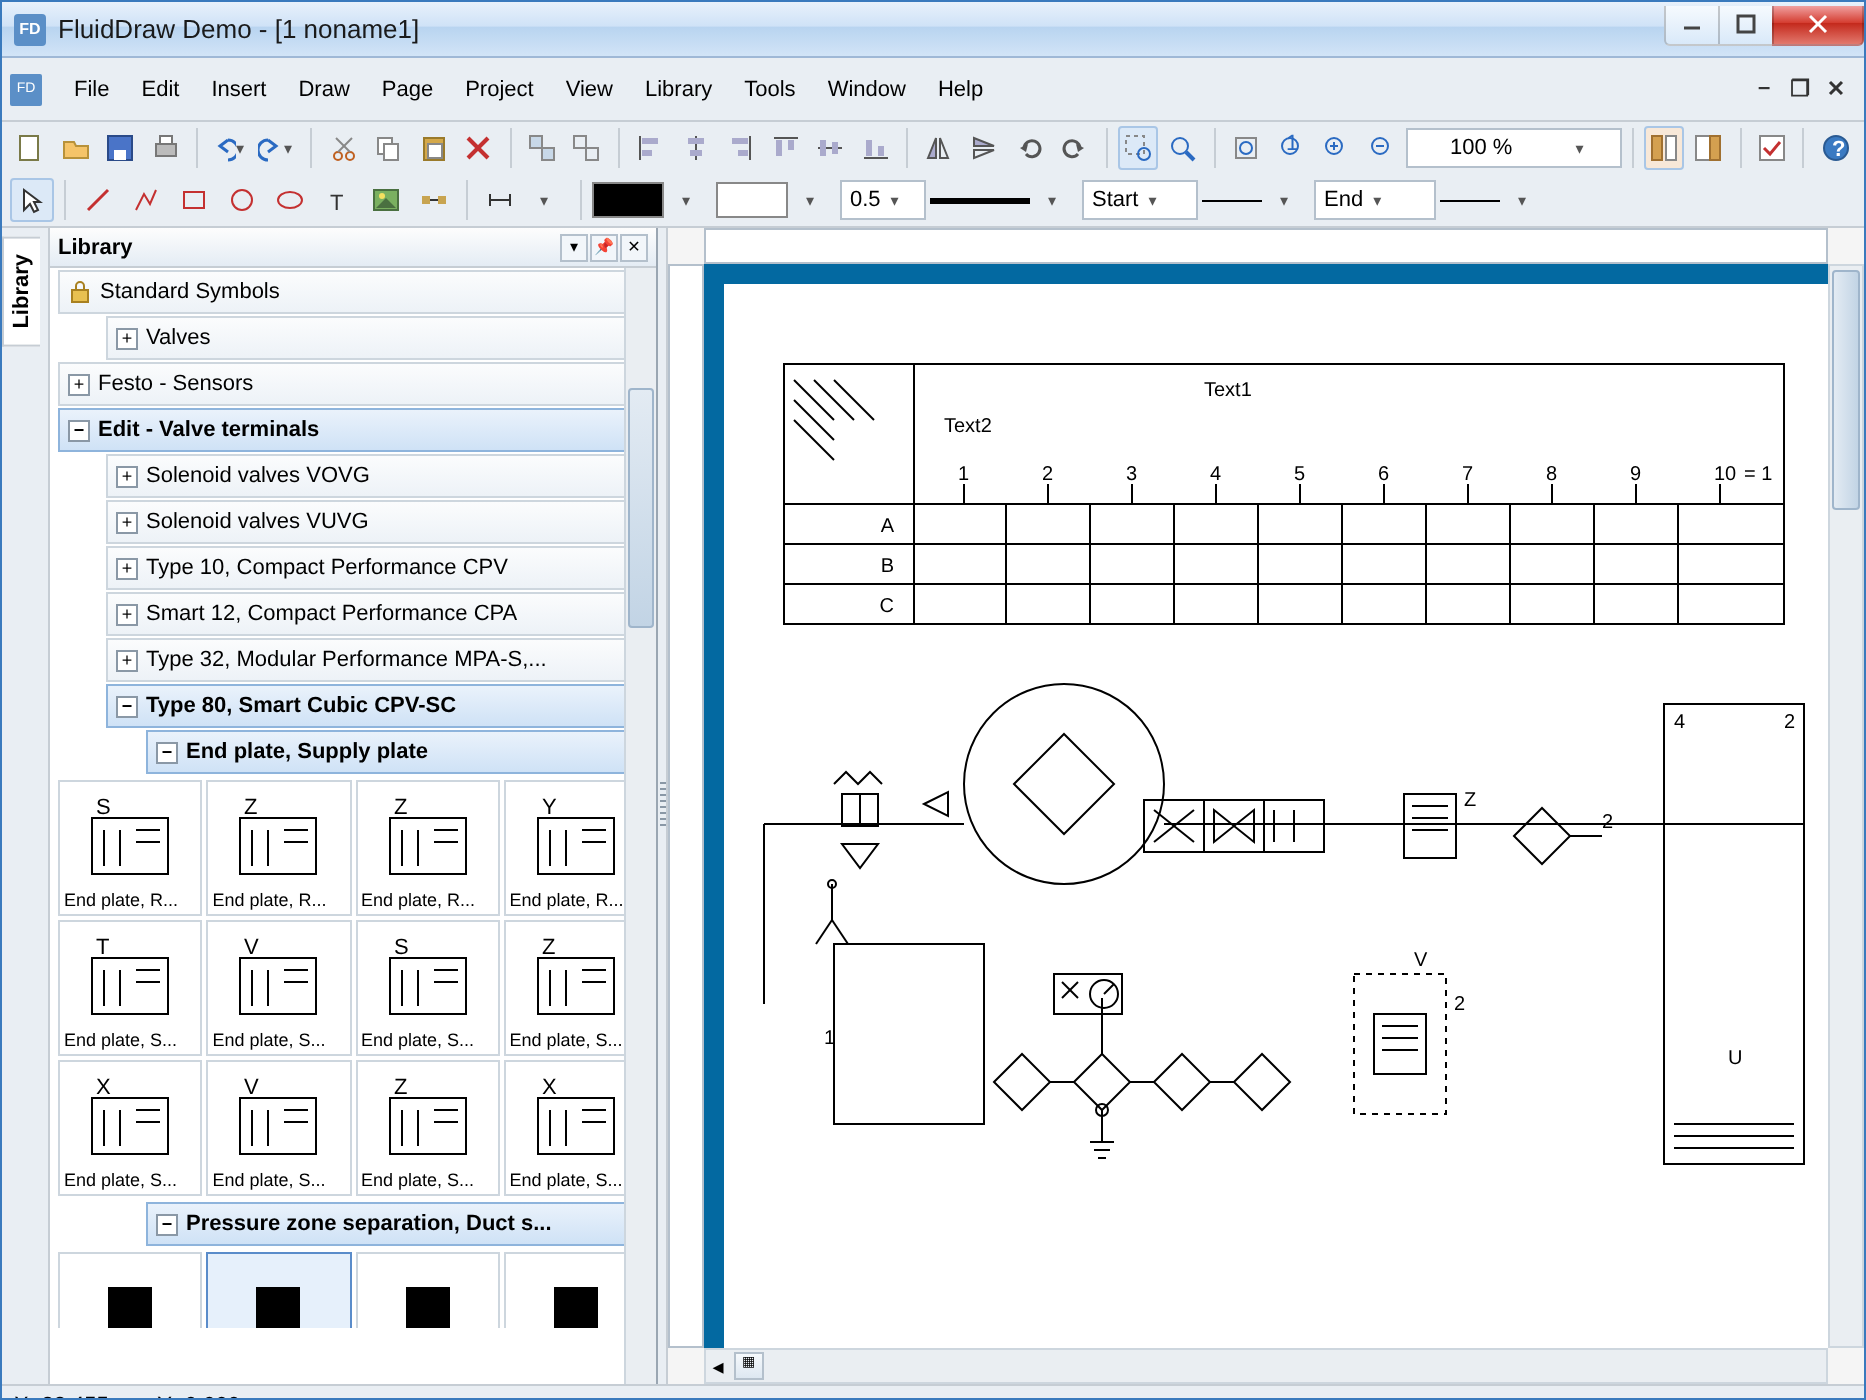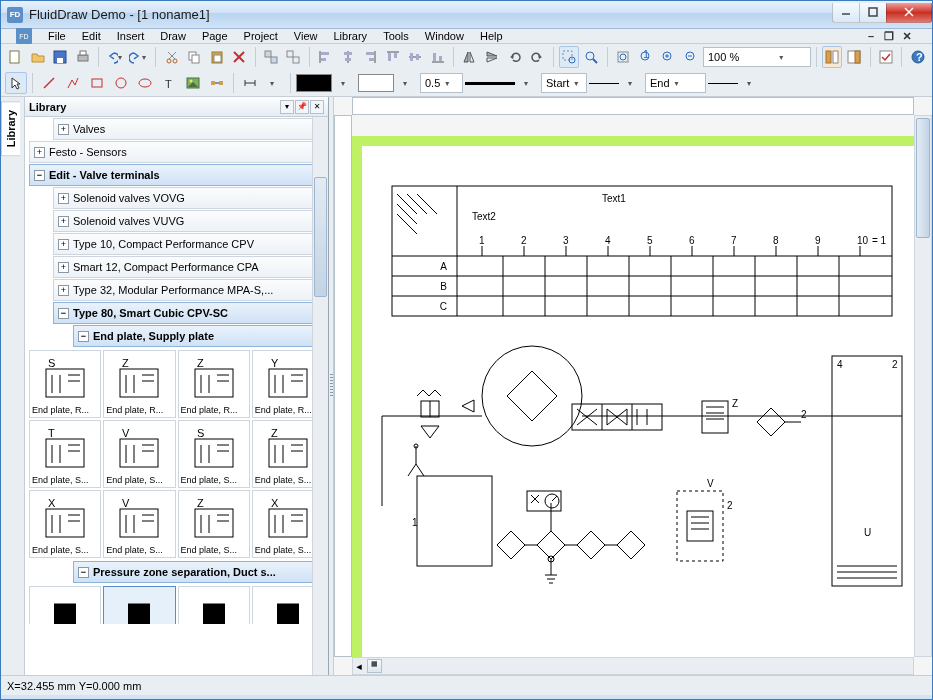--- a/index.html
+++ b/index.html
@@ -10,36 +10,36 @@
 .titlebar .appicon{width:16px;height:16px;background:#5b8fc7;display:inline-flex;align-items:center;justify-content:center;color:#fff;font-size:8px;font-weight:bold;border-radius:2px;margin-right:6px;}
 .titlebar .title{flex:1;color:#1a1a1a;font-size:13px;}
 .winbtns{display:flex;height:20px;margin-top:-4px;}
 .winbtn{width:28px;height:20px;display:flex;align-items:center;justify-content:center;border:1px solid rgba(0,0,0,.2);border-top:none;margin-left:-1px;background:linear-gradient(#f6fafe,#d9e9f9);}
 .winbtn.min{border-bottom-left-radius:3px;}
 .winbtn.close{width:46px;background:linear-gradient(#f0a0a0,#d43b2e 45%,#c42a1d 46%,#e2786d);border-bottom-right-radius:3px;color:#fff;}
 .winbtn svg{stroke:#444;stroke-width:1.5;fill:none;}
 .winbtn.close svg{stroke:#fff;}
 
 
-.menubar{height:15px;background:#e9eef3;display:flex;align-items:center;padding:0 15px;border-bottom:1px solid #c6cdd4;}
+.menubar{height:32px;background:#e9eef3;display:flex;align-items:center;padding:0 4px;border-bottom:1px solid #c6cdd4;}
 .menubar .micon{width:16px;height:16px;background:#5b8fc7;margin-right:8px;display:flex;align-items:center;justify-content:center;color:#fff;font-size:7px;border-radius:1px;}
 .menubar .mitem{padding:2px 8px;cursor:default;}
 .menubar .spacer{flex:1;}
 .menubar .mdi{display:flex;gap:6px;margin-right:4px;}
 .menubar .mdi span{width:12px;text-align:center;font-family:Arial;font-weight:bold;color:#333;cursor:default;}
 
 
 .toolbars{background:#e9eef3;border-bottom:1px solid #c6cdd4;}
 .tbrow{display:flex;align-items:center;height:26px;padding:0 4px;gap:2px;}
 .tbtn{width:22px;height:22px;display:flex;align-items:center;justify-content:center;border:1px solid transparent;border-radius:2px;cursor:default;}
 .tsep{width:1px;height:20px;background:#c6cdd4;margin:0 3px;}
 .tdrop{display:flex;align-items:center;}
 .tdrop .arr{width:8px;font-size:8px;color:#555;}
 .zoombox{width:115px;height:20px;border:1px solid #b4c0cc;background:#fff;padding:1px 4px;display:flex;align-items:center;}
-.zoombox span{flex:1;}
+.zoombox span{flex:1;margin-left:17px;}
 .combo{height:20px;border:1px solid #b4c0cc;background:#fff;display:flex;align-items:center;padding:0 2px 0 4px;}
 .combo .arr,.zoombox .arr{width:14px;text-align:center;font-size:8px;color:#555;}
 .swatch{width:36px;height:18px;border:1px solid #888;}
 .linesw{width:50px;height:18px;display:flex;align-items:center;}
 .linesw .ln{flex:1;height:3px;background:#000;}
 
 
 .workspace{display:flex;height:578px;}
 .tabstrip{width:24px;background:#e9eef3;border-right:1px solid #c6cdd4;padding-top:4px;}
 .vtab{writing-mode:vertical-rl;transform:rotate(180deg);padding:8px 3px;border:1px solid #c6cdd4;border-left:none;background:#fff;font-weight:bold;}
@@ -65,21 +65,21 @@
 .thumb .lbl{font-size:9px;white-space:nowrap;overflow:hidden;text-overflow:ellipsis;width:100%;text-align:left;}
 .libscroll{position:absolute;right:0;top:0;bottom:0;width:16px;background:#eaeef2;border-left:1px solid #cdd6de;}
 .libscroll .th{position:absolute;left:1px;right:1px;top:60px;height:120px;background:linear-gradient(#e3ebf3,#c2d4e5);border:1px solid #9fb5cb;border-radius:2px;}
 .splitter{width:5px;background:#e9eef3;border-right:1px solid #c6cdd4;cursor:ew-resize;position:relative;}
 .splitter::after{content:"";position:absolute;left:1px;top:50%;width:3px;height:24px;background:repeating-linear-gradient(#8a98a6 0 1px,transparent 1px 3px);transform:translateY(-50%);}
 
 
 .canvas-wrap{flex:1;background:#f5f5f5;position:relative;overflow:hidden;}
 .rulerH{position:absolute;left:18px;right:18px;top:0;height:18px;background:#fff;border:1px solid #b4c0cc;}
 .rulerV{position:absolute;top:18px;bottom:18px;left:0;width:18px;background:#fff;border:1px solid #b4c0cc;}
-.canvas{position:absolute;inset:18px;background:#bef264;overflow:hidden;margin-top:21px;}
+.canvas{position:absolute;inset:18px;background:#0369a1;overflow:hidden;}
 .page{position:absolute;left:10px;top:10px;width:560px;height:600px;background:#fff;box-shadow:4px 4px 0 rgba(0,0,0,.4);}
 .scrollH{position:absolute;left:18px;right:18px;bottom:0;height:18px;background:#eaeef2;border:1px solid #cdd6de;display:flex;align-items:center;}
 .scrollH .tab{background:linear-gradient(#f6f9fc,#dde7f1);border:1px solid #b4c0cc;font-size:7px;padding:0 3px;height:14px;margin-left:2px;}
 .scrollV{position:absolute;top:18px;bottom:18px;right:0;width:18px;background:#eaeef2;border:1px solid #cdd6de;}
 .scrollV .th{position:absolute;left:1px;right:1px;top:2px;height:120px;background:linear-gradient(to right,#e3ebf3,#c2d4e5);border:1px solid #9fb5cb;border-radius:2px;}
 
 
 .status{height:20px;background:#e9eef3;border-top:1px solid #c6cdd4;display:flex;align-items:center;padding:0 6px;}
 .status .l{flex:1;}
 .status .r{}
@@ -416,21 +416,21 @@
     <div class="combo" style="width:43px">
         <span>0.5</span>
         <span class="arr">▾</span>
       </div>
     <div class="linesw">
         <div class="ln"></div>
       </div>
     <div class="tbtn tdrop">
         <span class="arr">▾</span>
       </div>
-    <div class="combo" style="width:46px">
+    <div class="combo" style="width:58px">
         <span>Start</span>
         <span class="arr">▾</span>
       </div>
     <div class="linesw" style="width:30px">
         <div class="ln" style="height:1px"></div>
       </div>
     <div class="tbtn tdrop">
         <span class="arr">▾</span>
       </div>
     <div class="combo" style="width:61px">
@@ -454,20 +454,27 @@
   <div class="library">
     <div class="libhead">
       <span class="t">Library</span>
       <div class="btns">
         <div class="hb">▾</div>
         <div class="hb">📌</div>
         <div class="hb">✕</div>
       </div>
     </div>
     <div class="libbody">
+      <div class="librow">
+        <span class="lock"><svg viewBox="0 0 12 12">
+              <rect x="2" y="5" width="8" height="6" fill="#e8c050" stroke="#a88020"></rect>
+              <path d="M4 5V3a2 2 0 0 1 4 0v2" fill="none" stroke="#a88020"></path>
+            </svg></span>
+        <span>Standard Symbols</span>
+      </div>
       <div id="librows">
           <div class="librow sub">
             <span class="exp">+</span>
             <span>Valves</span>
           </div>
           <div class="librow">
             <span class="exp">+</span>
             <span>Festo - Sensors</span>
           </div>
           <div class="librow sel">

